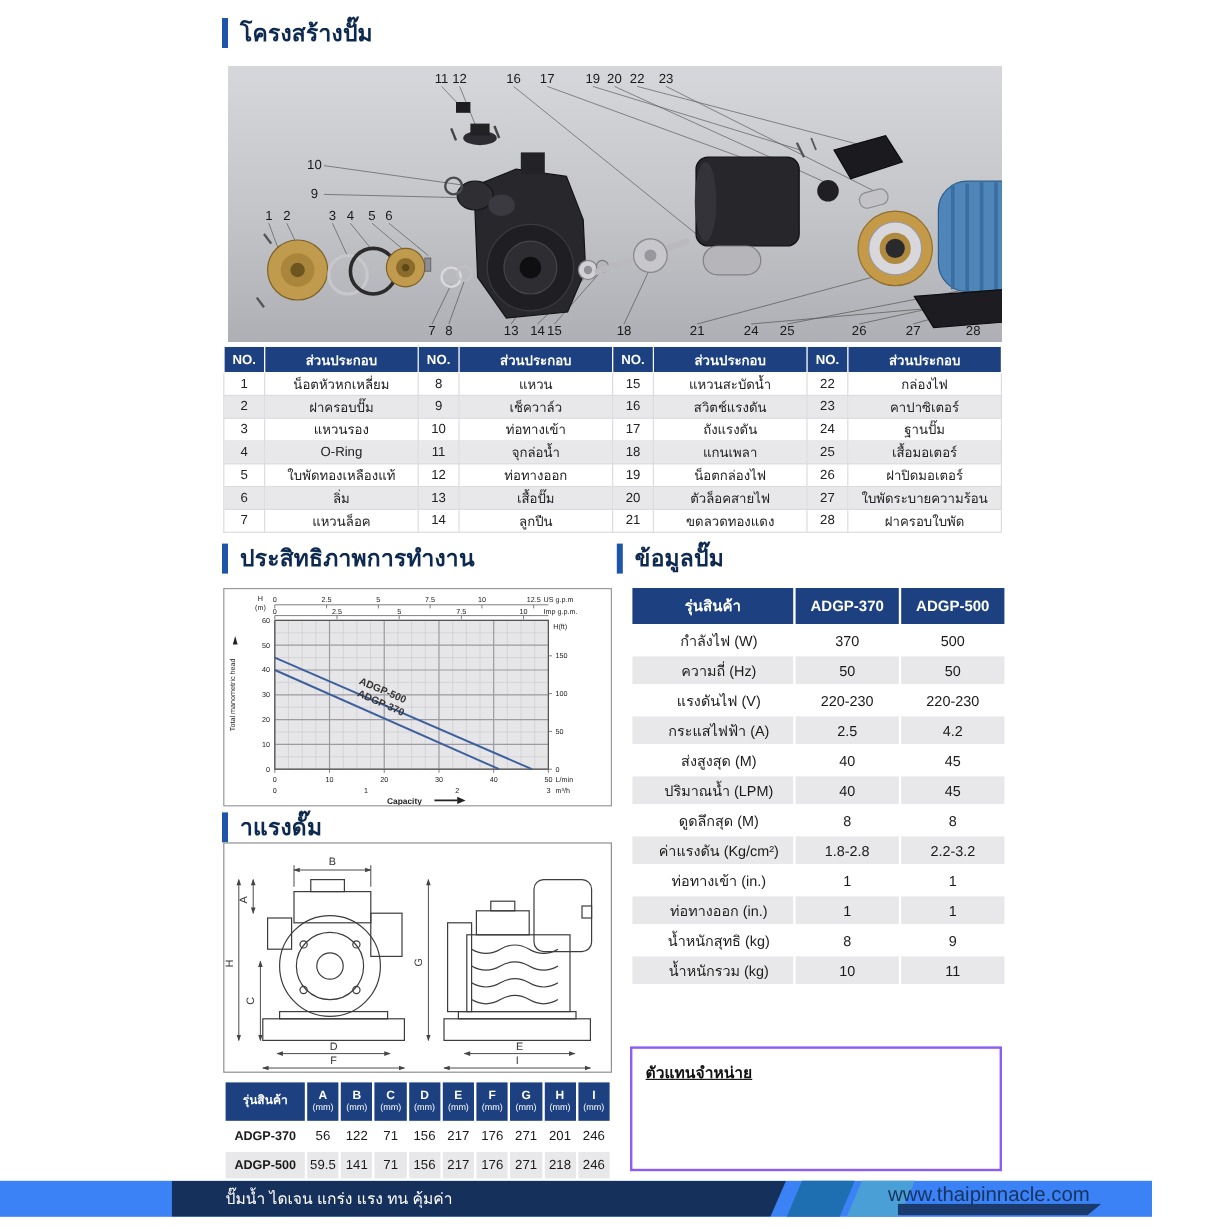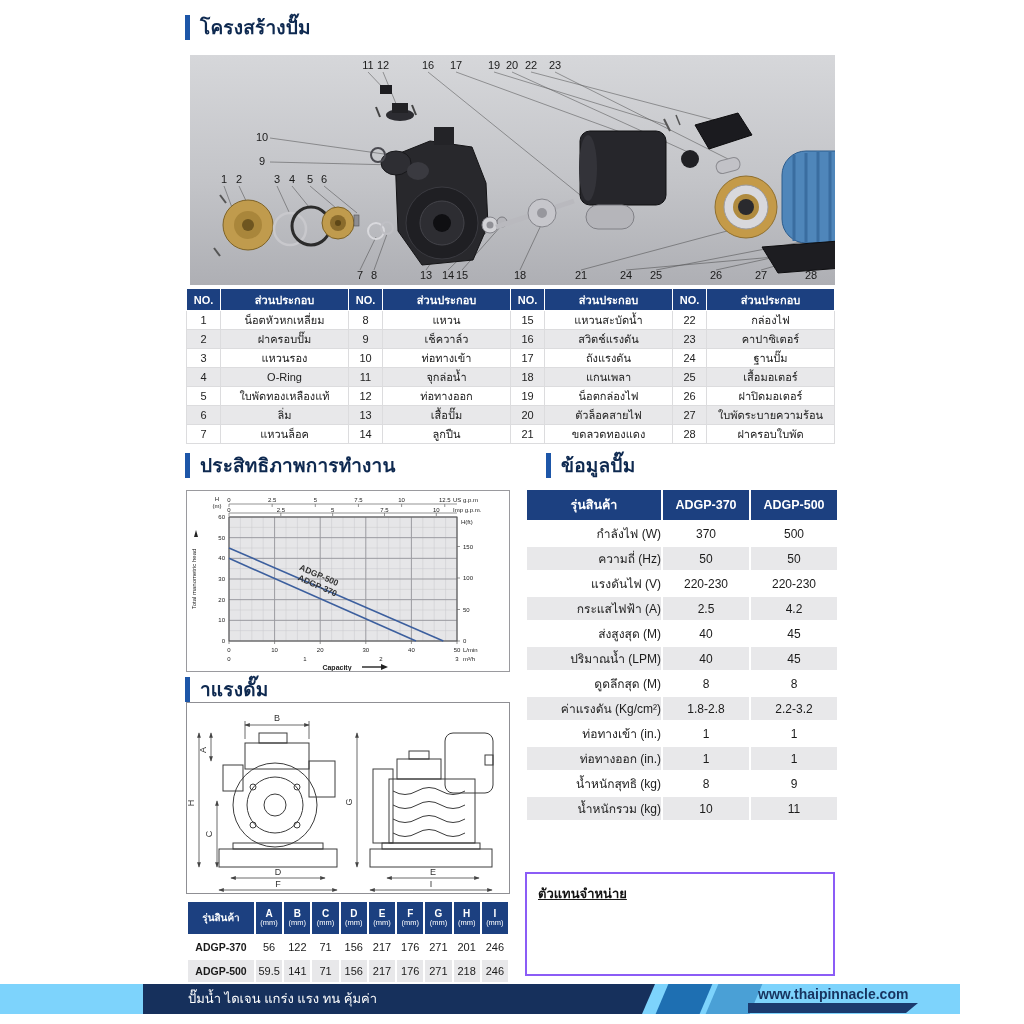--- a/index.html
+++ b/index.html
@@ -23,21 +23,21 @@
   table.parts tbody tr:nth-child(odd) td{background:#ffffff;}
 
   
   .chart-box{position:absolute;left:186px;top:490px;width:324px;height:182px;background:#fff;border:1px solid #9a9a9e;box-sizing:border-box;}
 
   
   .specs-wrap{position:absolute;left:525px;top:488px;width:310px;}
   table.specs{border-collapse:separate;border-spacing:2px;width:310px;table-layout:fixed;font-size:12px;}
   table.specs th{background:#1c4080;color:#fff;height:30px;font-weight:bold;font-size:12.5px;padding:0;}
   table.specs td{height:23px;text-align:center;padding:0;color:#1b1b1b;}
-  table.specs td:first-child{text-align:right;padding-left:10px;}
+  table.specs td:first-child{text-align:center;padding-left:10px;}
   table.specs tbody tr:nth-child(odd) td{background:#ffffff;}
   table.specs tbody tr:nth-child(even) td{background:#e8e8ea;}
 
   
   .drawing-box{position:absolute;left:186px;top:702px;width:324px;height:192px;background:#fff;border:1px solid #8f8f94;box-sizing:border-box;}
 
   
   .dims-wrap{position:absolute;left:186px;top:900px;width:324px;}
   table.dims{border-collapse:separate;border-spacing:2px;width:324px;table-layout:fixed;font-size:11px;}
   table.dims th{background:#1c4080;color:#fff;height:32px;font-weight:bold;font-size:10px;padding:0;line-height:1.15;}
@@ -46,27 +46,27 @@
   table.dims td:first-child{font-weight:bold;font-size:10.5px;}
   table.dims tbody tr:nth-child(odd) td{background:#ffffff;}
   table.dims tbody tr:nth-child(even) td{background:#e8e8ea;}
 
   
   .dealer-box{position:absolute;left:525px;top:872px;width:310px;height:104px;background:#fff;
               border:2px solid #8b5cf6;box-sizing:border-box;text-decoration:underline;}
   .dealer-box .lbl{font-size:13px;font-weight:600;color:#111;padding:9px 0 0 11px;}
 
   
-  .footer{position:absolute;left:0;top:984px;width:960px;height:30px;background:#7dd3fc;}
+  .footer{position:absolute;left:0;top:984px;width:960px;height:30px;background:#3b82f6;}
   .f-band{position:absolute;left:143px;top:0;width:512px;height:30px;background:#16305c;
           clip-path:polygon(0 0,100% 0,calc(100% - 13px) 100%,0 100%);
           color:#fff;font-size:13px;line-height:30px;padding-left:45px;box-sizing:border-box;white-space:nowrap;}
   .f-s1{position:absolute;left:662px;top:0;width:44px;height:30px;background:#1e6fb2;transform:skewX(-23deg);}
   .f-s2{position:absolute;left:712px;top:0;width:44px;height:30px;background:#4aa0d6;transform:skewX(-23deg);}
-  .f-url{position:absolute;left:758px;top:2px;font-size:14px;font-weight:bold;color:#17335f;}
+  .f-url{position:absolute;left:740px;top:2px;font-size:17px;font-weight:normal;color:#17335f;}
   .f-wedge{position:absolute;left:748px;top:19px;width:170px;height:10px;background:#1b3a6e;
            clip-path:polygon(0 0,100% 0,calc(100% - 12px) 100%,0 100%);}
 </style>
 </head>
 <body>
 
 <div id="page">
 
   <div class="sec" style="left:185px;top:12px;">
     <div class="bar"></div>
@@ -431,21 +431,21 @@
         <text x="150" y="179" text-anchor="middle" font-size="7" font-weight="bold" fill="#222">Capacity</text>
         <line x1="175" y1="176" x2="194" y2="176" stroke="#222" stroke-width="1.4"></line>
         <path d="M194,173 L201,176 L194,179 Z" fill="#222"></path>
         <polyline points="42,57 256.32,150" fill="none" stroke="#3c5f9e" stroke-width="1.6"></polyline>
         <text x="130.91254921320402" y="86.8611549744744" text-anchor="middle" font-size="8.5" font-weight="600" fill="#333" transform="rotate(23.5 130.91254921320402 86.8611549744744)">ADGP-500</text>
         <polyline points="42,67.33333333333333 228.96,150" fill="none" stroke="#3c5f9e" stroke-width="1.6"></polyline>
         <text x="129.3671584684901" y="97.2166571970159" text-anchor="middle" font-size="8.5" font-weight="600" fill="#333" transform="rotate(23.9 129.3671584684901 97.2166571970159)">ADGP-370</text>
       </svg>
   </div>
 
-  <div class="sec" style="left:546px;top:450px;text-align:center;">
+  <div class="sec" style="left:514px;top:450px;text-align:center;">
     <div class="bar"></div>
     <div class="txt">ข้อมูลปั๊ม</div>
   </div>
   <div class="specs-wrap">
     <table class="specs">
       <colgroup>
           <col style="width:134px">
           <col style="width:86px">
           <col style="width:86px">
         </colgroup>

